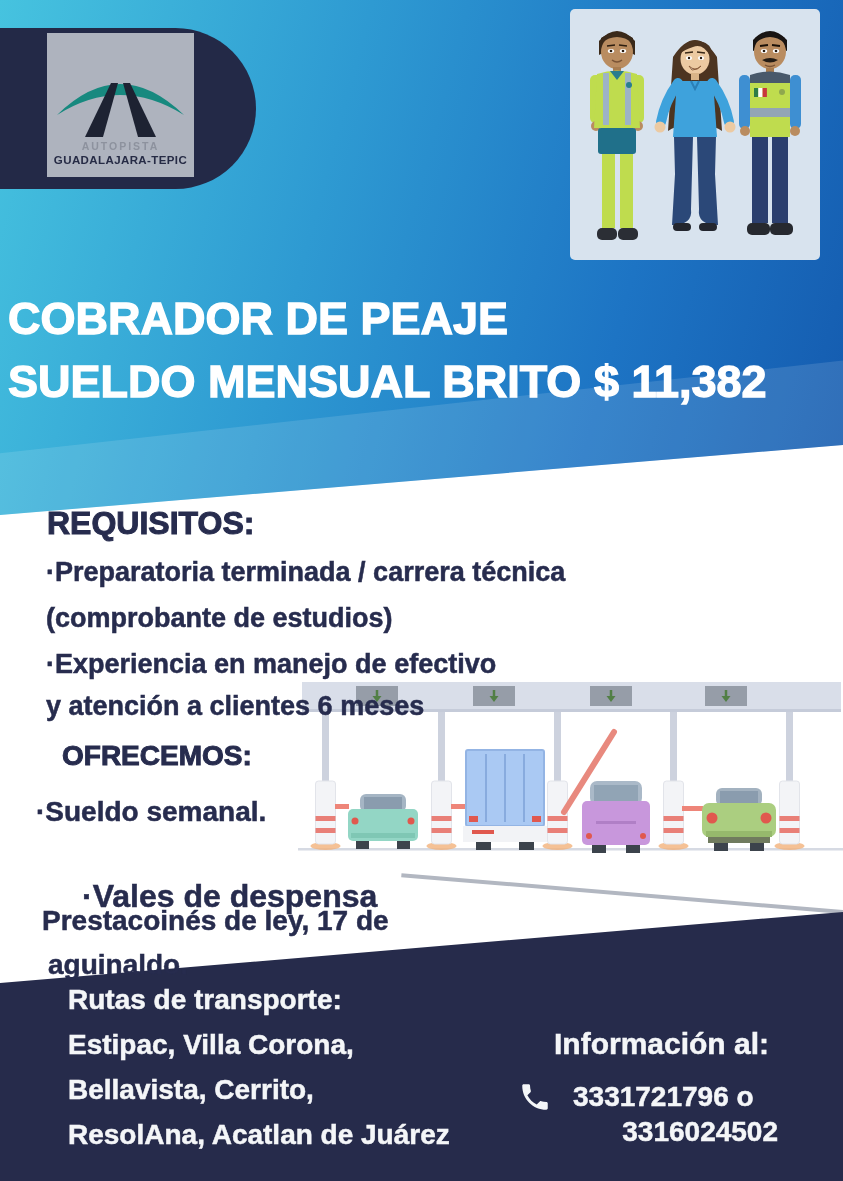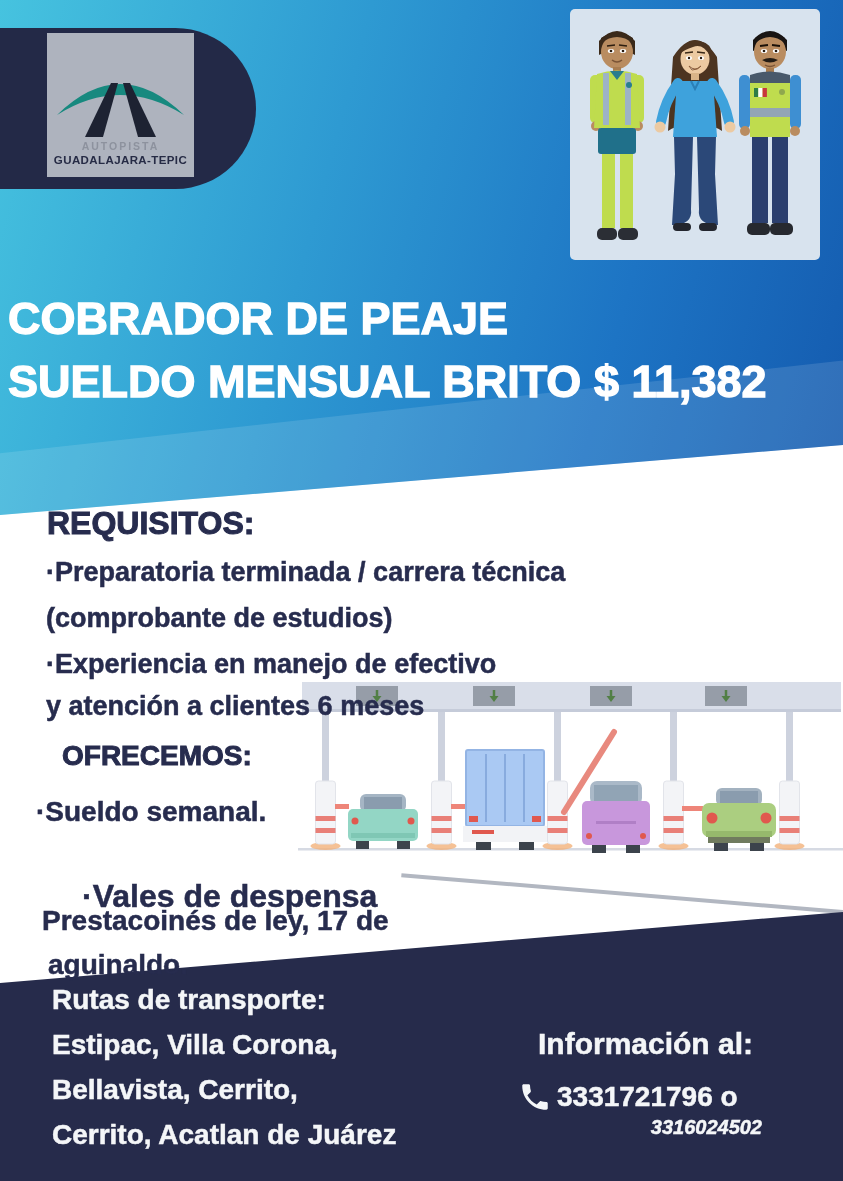--- a/index.html
+++ b/index.html
@@ -49,29 +49,29 @@
 
   
   .toll{position:absolute;left:298px;top:676px;width:545px;height:178px;z-index:1;}
 
   
   .wedge-shadow{position:absolute;left:400px;top:910px;width:443px;height:0;z-index:1;
         border-top:4px solid #b2b7c1;transform-origin:right top;transform:rotate(4.77deg);}
   .bottom-band{position:absolute;left:0;top:905px;width:843px;height:276px;background:#262b4b;
         clip-path:polygon(0 28.3%,100% 2.5%,100% 100%,0 100%);z-index:2;}
 
-  .t-white{position:absolute;z-index:3;color:#f4f6f8;font-weight:bold;white-space:nowrap;
+  .t-white{position:absolute;z-index:3;color:#f4f6f8;font-weight:bold;white-space:nowrap;margin-left:16px;
         -webkit-text-stroke:.5px #f4f6f8;}
   .rt-l0{left:52px;top:984px;font-size:28px;}
   .rt-l1{left:52px;top:1029px;font-size:28px;}
   .rt-l2{left:52px;top:1074px;font-size:28px;}
   .rt-l3{left:52px;top:1119px;font-size:28px;}
   .contact-title{left:538px;top:1027px;font-size:30px;}
   .phone1{left:557px;top:1081px;width:205px;text-align:left;font-size:28px;}
-  .phone2{left:557px;top:1116px;width:205px;text-align:right;font-size:20px;font-style:italic;}
+  .phone2{left:557px;top:1116px;width:205px;text-align:right;font-size:28px;}
   .phone-icon{position:absolute;left:518px;top:1080px;width:34px;height:34px;z-index:3;}
 </style>
 </head>
 <body>
 
 <div class="poster">
 
   <div class="hero">
     <div class="hero-sheen"></div>
   </div>
@@ -305,21 +305,21 @@
   <div class="t-navy off-l1">·Vales de despensa</div>
   <div class="t-navy off-l2">Prestacoinés de ley, 17 de</div>
   <div class="t-navy off-l3">aguinaldo.</div>
 
   <div class="wedge-shadow"></div>
   <div class="bottom-band"></div>
 
   <div class="t-white rt-l0">Rutas de transporte:</div>
   <div class="t-white rt-l2">Bellavista, Cerrito,</div>
   <div class="t-white rt-l1">Estipac, Villa Corona,</div>
-  <div class="t-white rt-l3">Cerrito, Acatlan de Juárez</div>
+  <div class="t-white rt-l3">ResolAna, Acatlan de Juárez</div>
 
   <div class="t-white contact-title">Información al:</div>
   <svg class="phone-icon" viewBox="0 0 24 24">
     <path fill="#f4f6f8" d="M6.62 10.79c1.44 2.83 3.76 5.14 6.59 6.59l2.2-2.2c.27-.27.67-.36 1.02-.24 1.12.37 2.33.57 3.57.57.55 0 1 .45 1 1V20c0 .55-.45 1-1 1-9.39 0-17-7.61-17-17 0-.55.45-1 1-1h3.5c.55 0 1 .45 1 1 0 1.25.2 2.45.57 3.57.11.35.03.74-.25 1.02l-2.2 2.2z"></path>
   </svg>
   <div class="t-white phone1">3331721796 o</div>
   <div class="t-white phone2">3316024502</div>
 
 </div>
 

